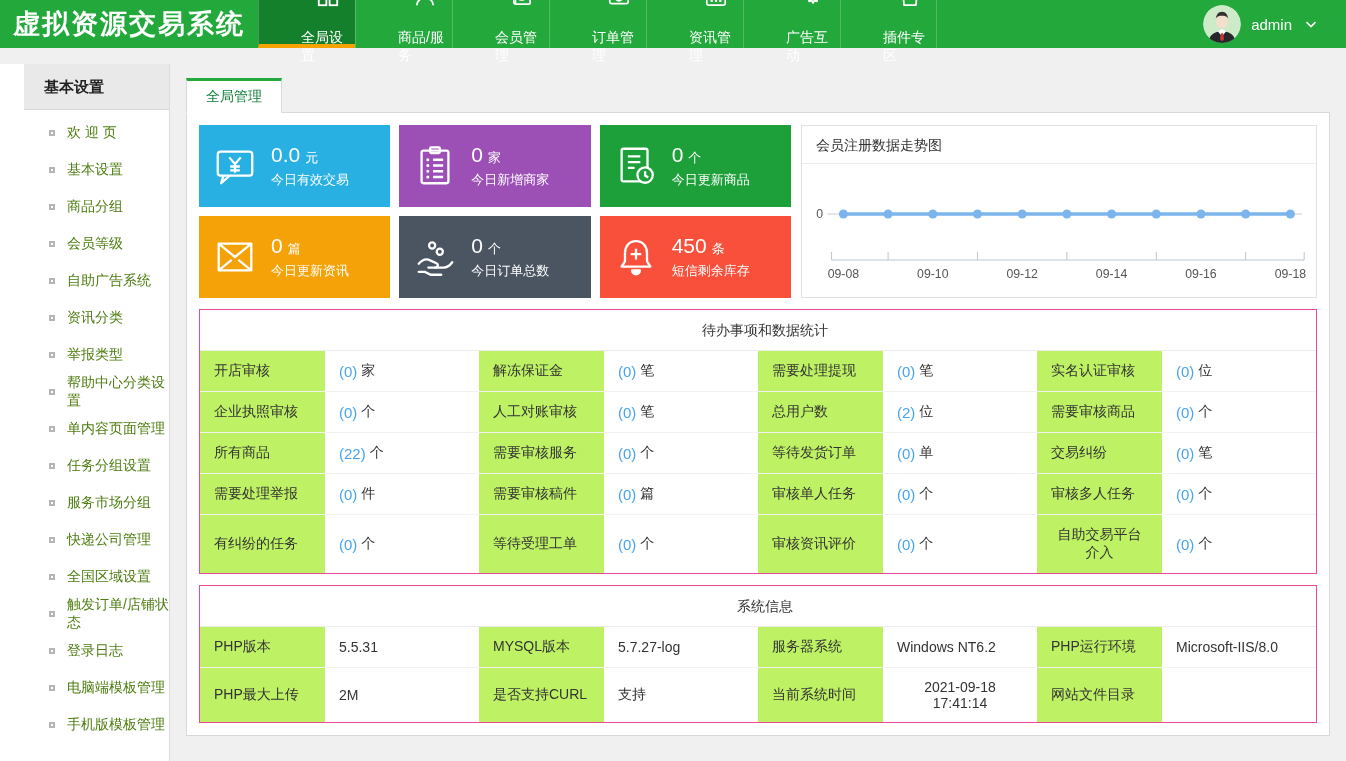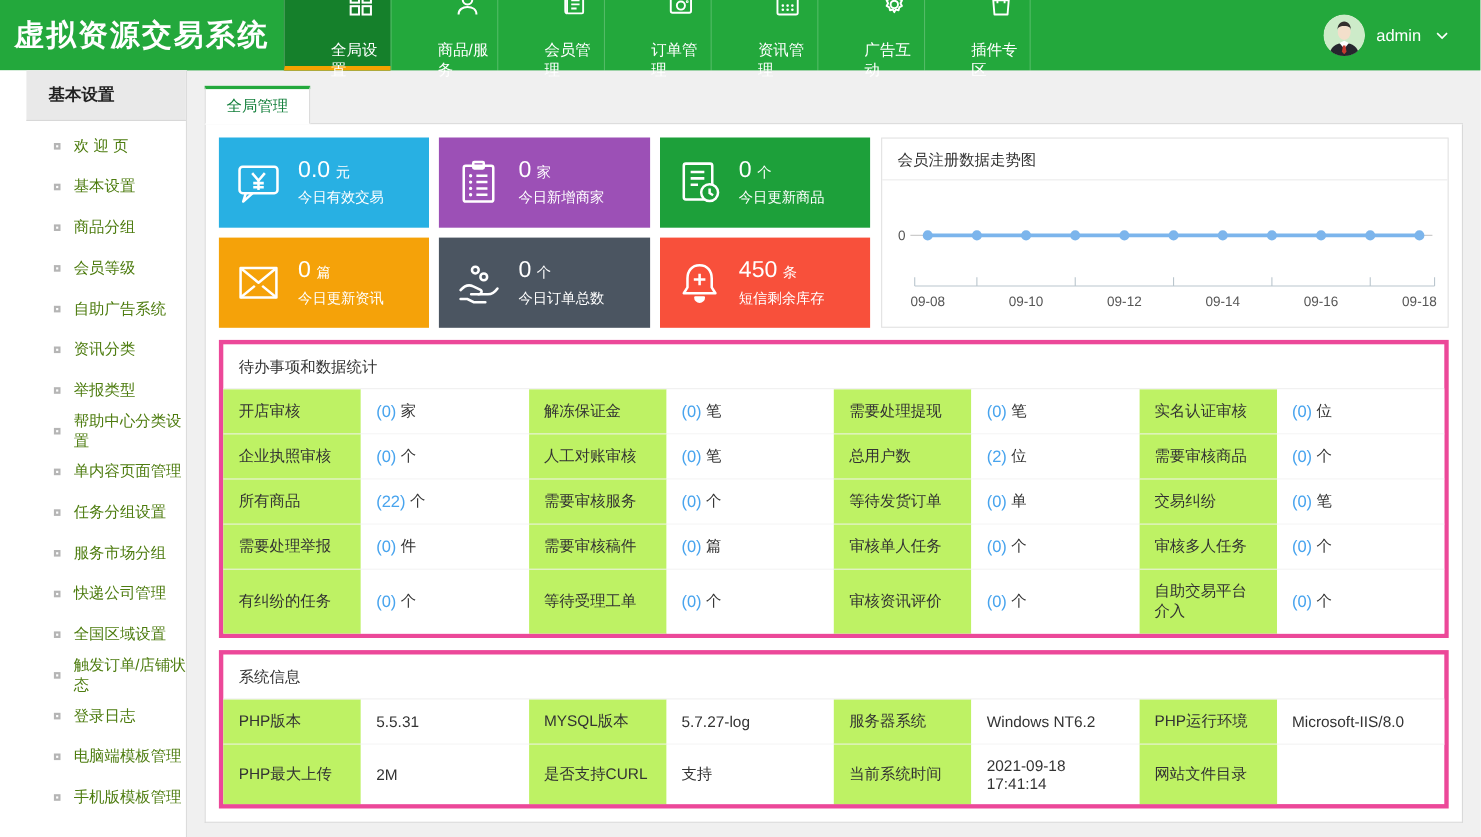--- a/index.html
+++ b/index.html
@@ -1,20 +1,20 @@
 <!DOCTYPE html>
 <html><head>
 <meta charset="utf-8">
 <style>
   * { margin:0; padding:0; box-sizing:border-box; }
   html,body { width:1346px; height:761px; overflow:hidden;
     font-family:"Liberation Sans","DejaVu Sans",sans-serif; background:#f0f0f0; }
 
   
-  .topbar { height:64px; background:#23a83c; display:flex; align-items:stretch; }
+  .topbar { height:48px; background:#23a83c; display:flex; align-items:stretch; }
   .logo { width:258px; display:flex; align-items:center; justify-content:center;
     color:#fff; font-size:27px; font-weight:bold; letter-spacing:2px; }
   .mainnav { display:flex; align-items:stretch; }
   .nav-item { width:97px; display:flex; flex-direction:column; align-items:center;
     justify-content:center; gap:20px; color:#fff; cursor:pointer;
     border-left:1px solid rgba(255,255,255,.22);padding-left:42px; }
   .nav-item:last-child { border-right:1px solid rgba(255,255,255,.22); }
   .nav-item .nav-icon { width:26px; height:26px; color:#fff; }
   .nav-item .nav-icon svg { width:100%; height:100%; }
   .nav-item .nav-label { font-size:14px; }
@@ -59,21 +59,21 @@
   .card-unit { font-size:13px; margin-left:5px; }
   .card-label { font-size:13px; margin-top:4px; }
 
   .chart-panel { flex:1; border:1px solid #e2e2e2; background:#fff; }
   .chart-title { height:38px; line-height:38px; padding-left:14px; font-size:14px;
     color:#333; border-bottom:1px solid #ececec; }
   .chart-body { height:133px; padding:0 2px; }
   .chart-body svg { width:100%; height:133px; display:block; }
 
   
-  .panel { border:4px solid #ec4899; margin-top:11px; background:#fff; }
+  .panel { border:1px solid #ec4899; margin-top:11px; background:#fff;text-align:center; }
   .panel-title { height:41px; line-height:41px; padding-left:14px; font-size:14px;
     color:#333; border-bottom:1px solid #ececec; }
   .grid { display:grid; grid-template-columns:125px 1fr 125px 1fr 125px 1fr 125px 1fr; }
   .cell { padding:11px 14px; font-size:14px; color:#333; border-bottom:1px solid #f2f2f2;
     display:flex; align-items:center; }
   .grid .cell.lastrow { border-bottom:none; }
   .label-cell { background:#bef264; }
   .value-cell { background:#fff; white-space:pre-line; }
   .value-cell .num { color:#48a4ee; font-size:15px; margin-right:4px; }
   .value-cell .unit { color:#333; }

